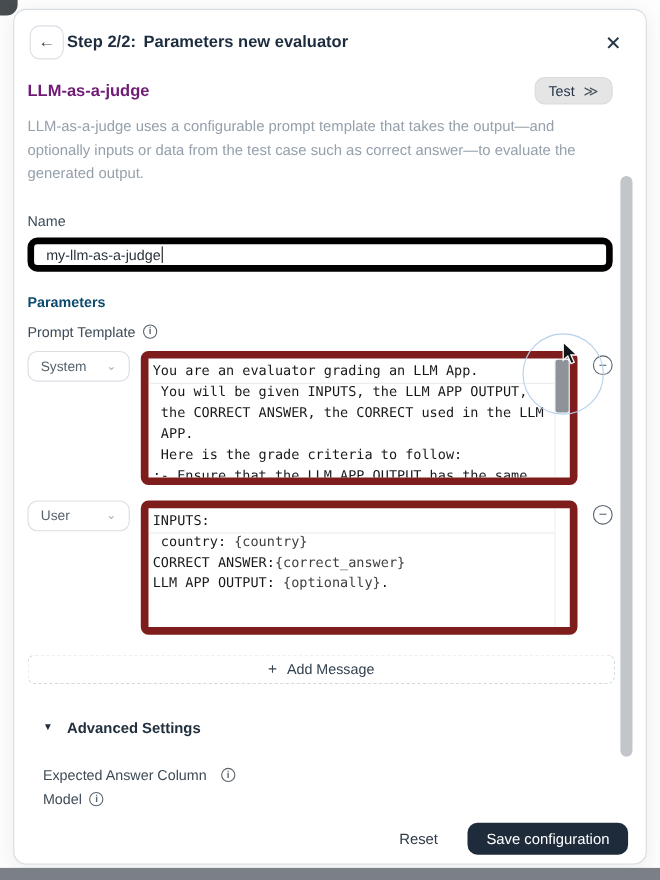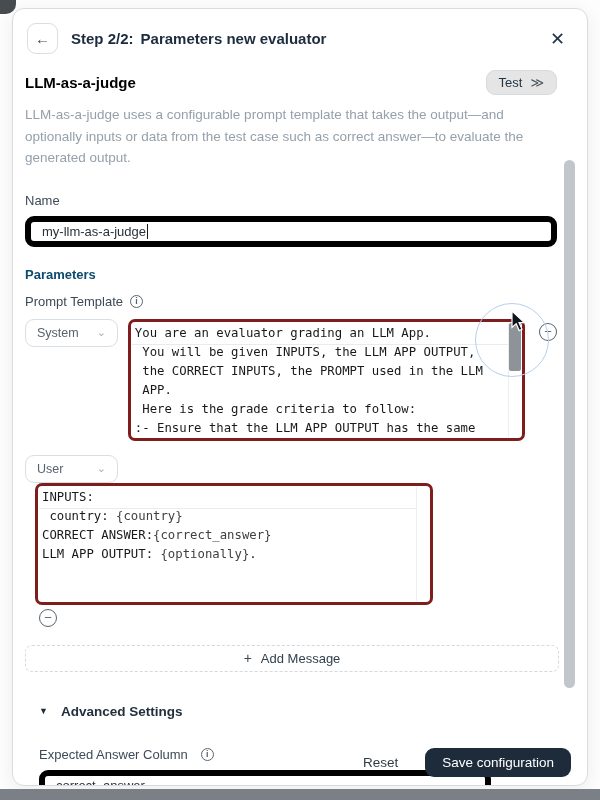--- a/index.html
+++ b/index.html
@@ -15,29 +15,29 @@
 
   .modal { position:absolute; left:12px; top:8px; width:576px; height:778px;
     background:#ffffff; border:1px solid #d7dce1; border-radius:12px; z-index:1;
     box-shadow:0 4px 18px rgba(20,30,40,.07); overflow:hidden; }
 
   
   .hdr { display:flex; align-items:center; padding:14px 16px 0 14px; }
   .back-btn { width:31px; height:31px; border:1px solid #d9dee3; border-radius:9px;
     background:#fff; display:flex; align-items:center; justify-content:center;
     color:#3c4a57; font-size:15px; cursor:pointer; }
-  .hdr-title { margin-left:13px; font-size:15px; font-weight:700; color:#1c2c3e;
+  .hdr-title { margin-left:3px; font-size:15px; font-weight:700; color:#1c2c3e;
     display:flex; gap:7px; }
   .close-btn { margin-left:auto; color:#243546; font-size:18px; line-height:1;
     background:none; border:none; cursor:pointer; padding:2px 6px; }
 
   .body { padding:0 30px 0 12px; }
 
   .eval-head { display:flex; align-items:center; margin-top:16px; }
-  .eval-title { font-size:15px; font-weight:700; color:#000000; }
+  .eval-title { font-size:15px; font-weight:700; color:#701a75; }
   .test-btn { margin-left:auto; display:flex; align-items:center; gap:8px;
     border:1px solid #d6dbe0; border-radius:9px; background:#e5e5e5; padding:4px 12px;
     font-size:13px; color:#243546; cursor:pointer; }
   .test-btn .chev { color:#49555f; font-size:13px; }
 
   .eval-desc { margin-top:9px; font-size:13.5px; line-height:1.6; color:#95a0ab;
     width:534px; }
 
   .field-label { font-size:13px; color:#3d4a57; }
   .lbl-name { margin-top:24px; }
@@ -49,28 +49,28 @@
 
   .params-label { margin-top:20px; font-size:13px; font-weight:700; color:#0c4a6e; }
   .pt-row { margin-top:12px; display:flex; align-items:center; gap:7px; }
 
   .info-icon { width:13px; height:13px; border:1.2px solid #5a646e; border-radius:50%;
     display:inline-flex; align-items:center; justify-content:center; color:#5a646e;
     font-size:9px; font-weight:700; }
   .info-icon::after { content:"i"; }
 
   .msg-row { margin-top:10px; display:flex; align-items:flex-start; }
-  .msg-row.user { margin-top:14px;flex-direction:column; }
+  .msg-row.user { margin-top:14px; }
   .role-select { width:93px; height:28px; border:1px solid #d9dee3; border-radius:9px;
     background:#fff; display:flex; align-items:center; padding:0 11px; font-size:12.5px;
     color:#57626d; cursor:pointer; }
   .role-select .dd-chev { margin-left:auto; color:#a9b2ba; font-size:11px; }
 
   .msg-box { position:relative; margin-left:10px; width:398px; height:122px;
-    border:3px solid #7f1d1d; border-radius:7px; background:#fff; overflow:hidden;
+    border:7px solid #7f1d1d; border-radius:7px; background:#fff; overflow:hidden;
     padding:2px 16px 0 4px; font-family:"DejaVu Sans Mono", monospace;
     font-size:12.3px; line-height:19px; color:#17191b; }
   .mline { white-space:pre; }
   .mvar { color:#404040; }
   .hairline { position:absolute; left:1px; right:14px; top:22px; height:1px;
     background:#e9eced; }
   .inner-track { position:absolute; top:1px; bottom:1px; right:13px; width:1px;
     background:#eceef0; }
   .inner-thumb { position:absolute; top:1px; right:1px; width:12px; height:48px;
     background:#8e9399; border-radius:2px; }
@@ -160,21 +160,21 @@
         <div class="role-select">
           <span>System</span>
           <span class="dd-chev">⌄</span>
         </div>
         <div class="msg-box">
           <div class="hairline"></div>
           <div class="inner-track"></div>
           <div class="inner-thumb"></div>
         <div class="mline"><span>You are an evaluator grading an LLM App.</span></div>
             <div class="mline"><span> You will be given INPUTS, the LLM APP OUTPUT,</span></div>
-            <div class="mline"><span> the CORRECT INPUTS, the PROMPT used in the LLM</span></div>
+            <div class="mline"><span> the CORRECT ANSWER, the CORRECT used in the LLM</span></div>
             <div class="mline"><span> APP.</span></div>
             <div class="mline"><span> Here is the grade criteria to follow:</span></div>
             <div class="mline"><span>:- Ensure that the LLM APP OUTPUT has the same</span></div>
             <div class="mline"><span>meaning as the CORRECT ANSWER</span></div>
           </div>
         <button class="remove-btn">
           <span>−</span>
         </button>
       </div>
 
@@ -203,23 +203,20 @@
 
       <div class="adv-toggle">
         <span class="adv-tri">▼</span>
         <span class="adv-label">Advanced Settings</span>
       </div>
 
       <div class="exp-row">
         <span class="field-label">Expected Answer Column</span>
         <span class="info-icon"></span>
       </div>
-      <div class="text-input exp-input">
-        <span>correct_answer</span>
-      </div>
 
       <div class="model-row">
         <span class="field-label">Model</span>
         <span class="info-icon"></span>
       </div>
 
     </div>
 
     <div class="footer">
       <button class="reset-btn">Reset</button>

